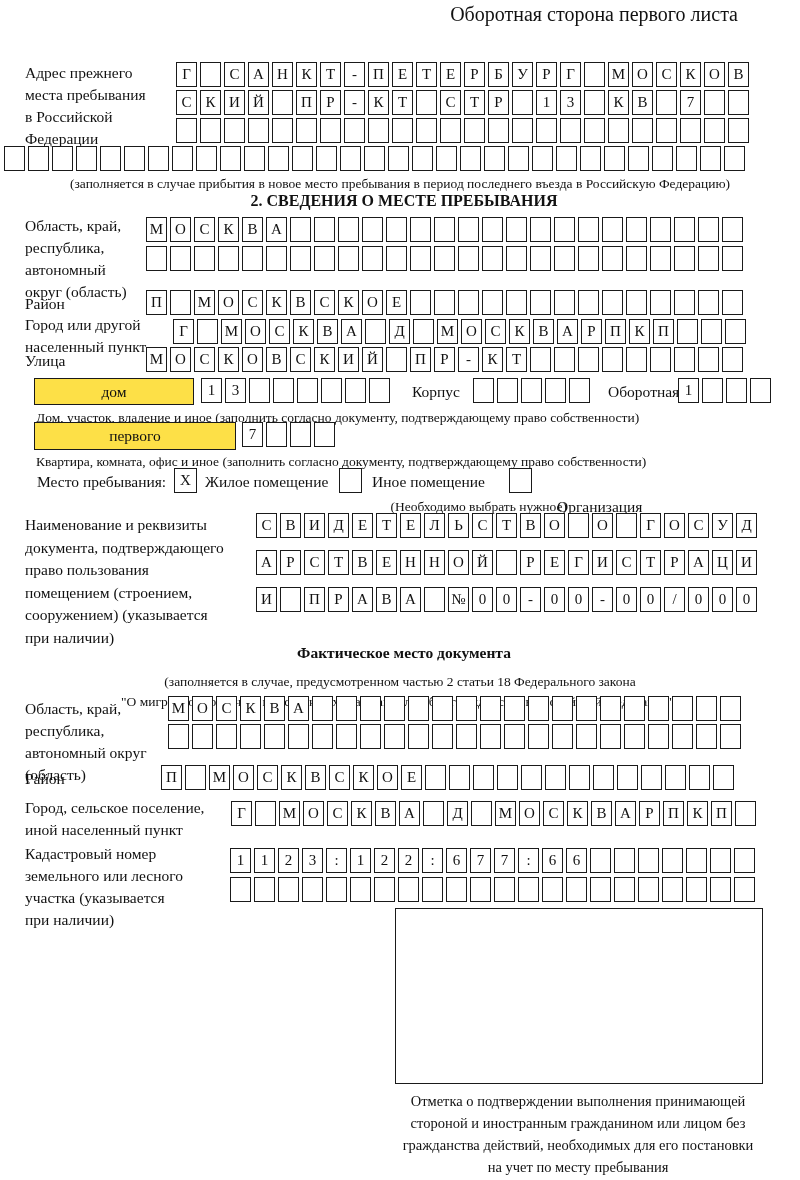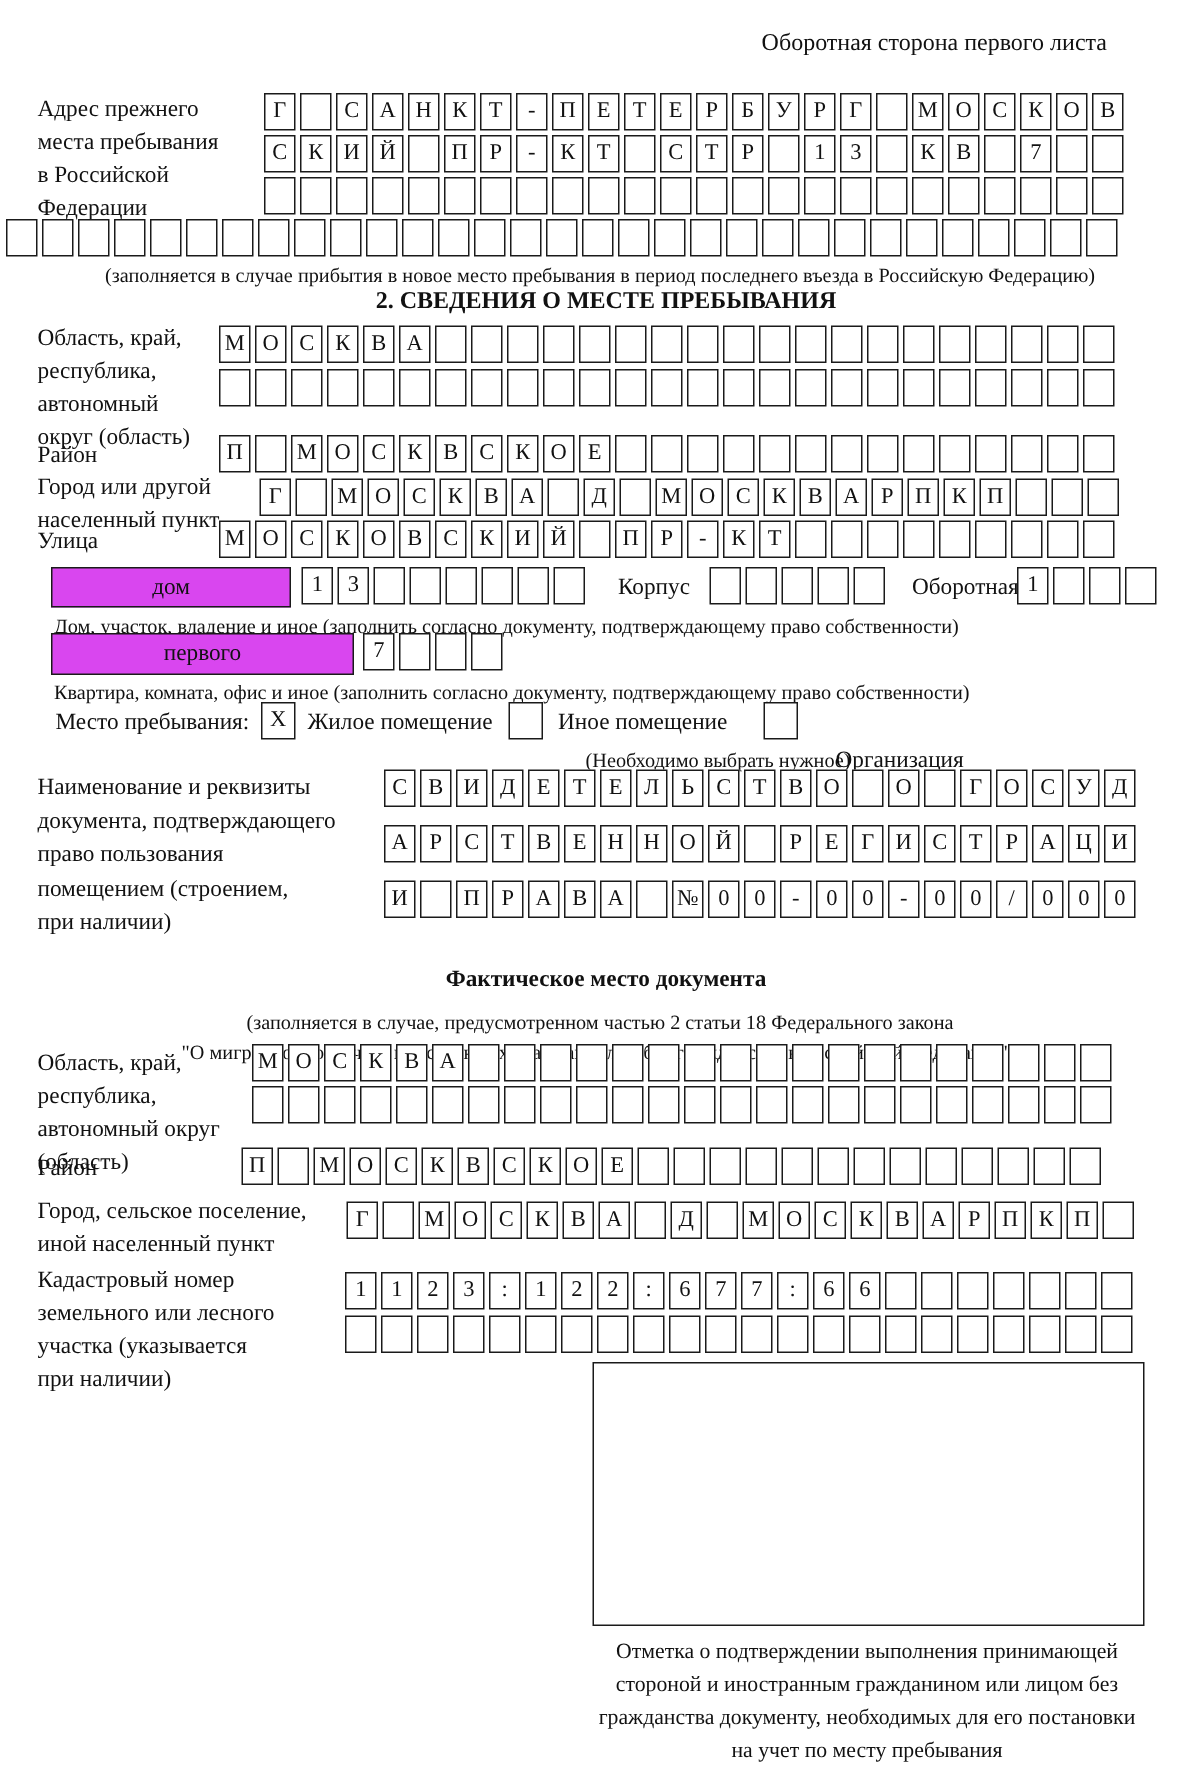--- a/index.html
+++ b/index.html
@@ -1,33 +1,33 @@
 <!DOCTYPE html>
 <html><head>
 <meta charset="utf-8">
 <style>
   html,body{margin:0;padding:0;background:#fff;}
   #page{
     position:relative;width:800px;height:1180px;background:#fff;
     font-family:"Liberation Serif","DejaVu Serif",serif;color:#111;overflow:hidden;
   }
-  .hdr{position:absolute;top:20px;right:62px;font-size:16px;}
+  .hdr{position:absolute;top:3px;right:62px;font-size:20px;}
   .lbl{position:absolute;font-size:15.5px;line-height:22px;white-space:nowrap;}
   .lbl6{line-height:22.5px;}
   .cells{position:absolute;display:flex;gap:3px;}
   .cell{
     width:19px;height:23px;border:1.5px solid #1a1a1a;box-sizing:content-box;
     display:flex;align-items:center;justify-content:center;
     font-size:15px;line-height:1;background:#fff;flex:0 0 auto;
   }
   .title{position:absolute;left:4px;width:800px;text-align:center;font-weight:bold;font-size:16px;}
   .caption{position:absolute;font-size:13.5px;line-height:20px;}
   .caption.center{left:0;width:800px;text-align:center;}
   .box{
-    position:absolute;border:1.5px solid #1a1a1a;background:#d946ef;
+    position:absolute;border:1.5px solid #1a1a1a;background:#fde047;
     display:flex;align-items:center;justify-content:center;font-size:15.5px;
   }
   .checkbox{
     position:absolute;width:21px;height:23px;border:1.5px solid #1a1a1a;background:#fff;
     display:flex;align-items:center;justify-content:center;font-size:15px;
   }
   .stamp{position:absolute;border:1.5px solid #1a1a1a;background:#fff;}
   .stampcap{position:absolute;font-size:14.5px;line-height:22px;text-align:center;}
 </style>
 </head>
@@ -352,20 +352,21 @@
   <div class="lbl" style="left:372px;top:471px">Иное помещение</div>
   <div class="checkbox" style="left:509px;top:468px"></div>
   <div class="lbl" style="left:557px;top:496px">Организация</div>
   <div class="caption" style="left:167px;top:497px;width:400px;text-align:right">(Необходимо выбрать нужное)</div>
 
   <div class="lbl lbl6" style="left:25px;top:514px">
       <div>Наименование и реквизиты</div>
       <div>документа, подтверждающего</div>
       <div>право пользования</div>
       <div>помещением (строением,</div>
+      <div>сооружением) (указывается</div>
       <div>при наличии)</div>
     </div>
   <div class="cells" style="left:256px;top:513px">
       <div class="cell">С</div>
       <div class="cell">В</div>
       <div class="cell">И</div>
       <div class="cell">Д</div>
       <div class="cell">Е</div>
       <div class="cell">Т</div>
       <div class="cell">Е</div>
@@ -603,17 +604,17 @@
       <div class="cell"></div>
       <div class="cell"></div>
       <div class="cell"></div>
       <div class="cell"></div>
     </div>
 
   <div class="stamp" style="left:395px;top:908px;width:366px;height:174px"></div>
   <div class="stampcap" style="left:390px;top:1090px;width:376px">
       <div>Отметка о подтверждении выполнения принимающей</div>
       <div>стороной и иностранным гражданином или лицом без</div>
-      <div>гражданства документу, необходимых для его постановки</div>
+      <div>гражданства действий, необходимых для его постановки</div>
       <div>на учет по месту пребывания</div>
     </div>
 
 </div>
 
 </body></html>

